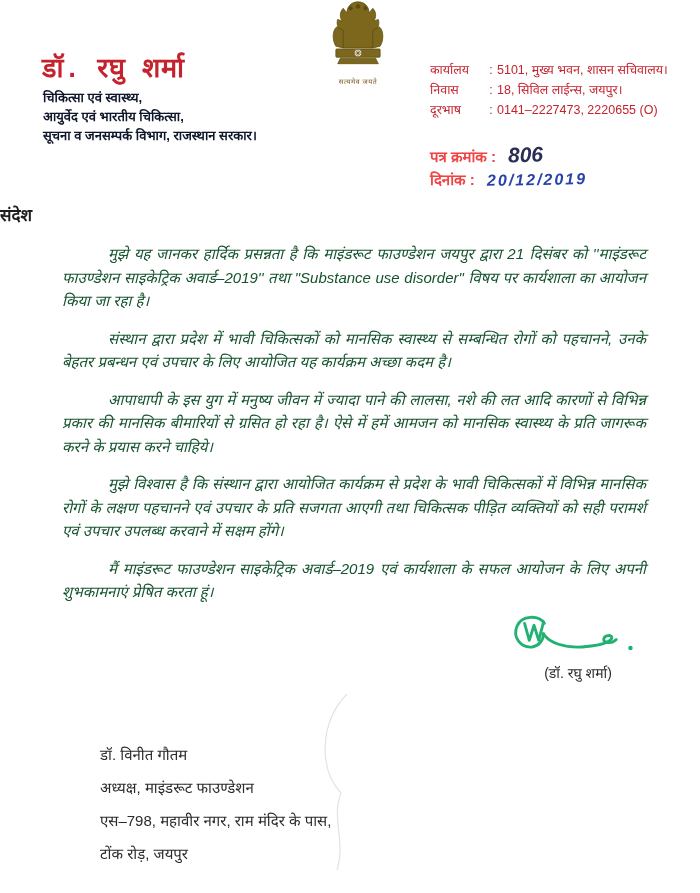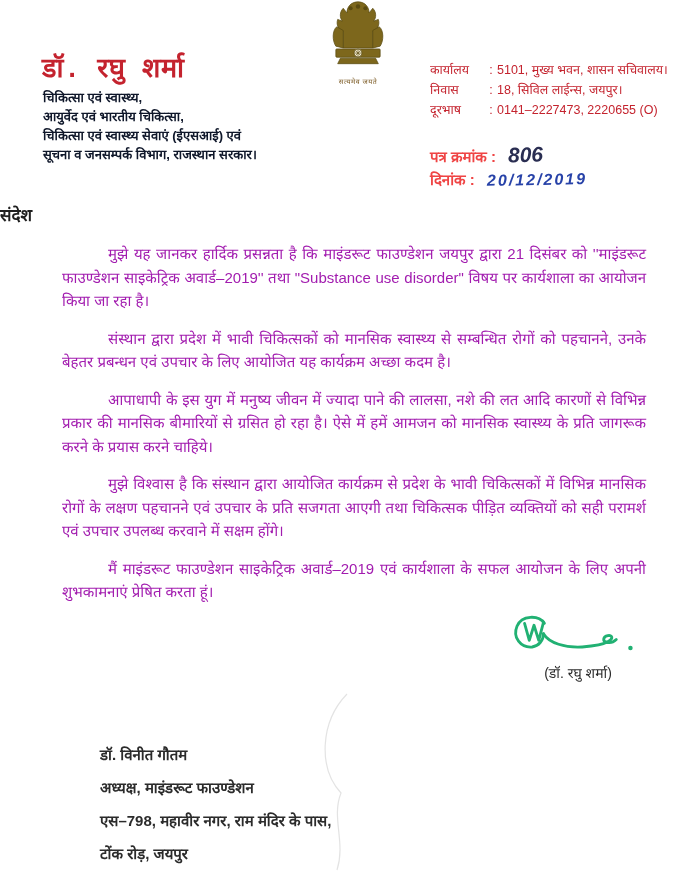--- a/index.html
+++ b/index.html
@@ -25,42 +25,41 @@
 
   .letter-meta{position:absolute;left:430px;top:143px;width:260px;}
   .meta-row{display:flex;align-items:baseline;margin-bottom:2px;}
   .meta-label{color:#ef4444;font-size:15px;font-weight:600;margin-right:12px;}
   .hand-number{color:#2a2e52;font-size:21px;font-style:italic;font-weight:bold;transform:rotate(-2deg);display:inline-block;}
   .hand-date{color:#2742a8;font-size:16px;font-style:italic;font-weight:600;letter-spacing:2px;transform:rotate(-1deg);display:inline-block;}
 
   
   .msg-title{position:absolute;left:0;top:203px;width:100%;text-align:left;font-size:17px;font-weight:bold;color:#1f1f1f;}
   .body-text{position:absolute;left:62px;top:242px;width:584px;}
-  .body-text p{font-size:15px;line-height:23.5px;text-align:justify;text-indent:46px;margin:0 0 14px 0;color:#a21caf;}
+  .body-text p{font-size:15px;line-height:23.5px;text-align:justify;text-indent:46px;margin:0 0 14px 0;color:#14532d;font-style:italic;}
 
   
   .sig-wrap{position:absolute;left:505px;top:612px;width:150px;}
   .sig-name{position:absolute;left:498px;top:663px;width:160px;font-size:14px;color:#2b2b2b;text-align:center;}
 
   
   .recipient{position:absolute;left:100px;top:738px;width:330px;}
-  .recipient div{font-size:15px;line-height:33px;color:#2b2b2b;font-weight:bold;}
+  .recipient div{font-size:15px;line-height:33px;color:#2b2b2b;}
 
   .artifact{position:absolute;left:0;top:0;pointer-events:none;}
 </style>
 </head>
 <body>
 
 <div class="page">
 
   <div class="lh-left">
     <div class="minister-name">डॉ. रघु शर्मा</div>
     <div class="dept-line">चिकित्सा एवं स्वास्थ्य,</div>
     <div class="dept-line">आयुर्वेद एवं भारतीय चिकित्सा,</div>
-    <div class="dept-line">चिकित्सा एवं स्वास्थ्य सेवाएं (ईएसआई) एवं</div>
     <div class="dept-line">सूचना व जनसम्पर्क विभाग, राजस्थान सरकार।</div>
   </div>
 
   <div class="emblem-wrap">
     <span>
       <svg width="56" height="72" viewBox="0 0 60 78" aria-hidden="true">
         <g fill="#7d671c" stroke="#5a4a10" stroke-width="0.8">
           <path d="M30 2 C22 2 18 8 18 14 L14 9 C10 13 10 19 13 23 L8 21 C6 27 9 32 14 34 L14 52 L46 52 L46 34 C51 32 54 27 52 21 L47 23 C50 19 50 13 46 9 L42 14 C42 8 38 2 30 2 Z"></path>
           <path d="M7 29 C2 33 2 44 6 50 L14 52 L14 33 Z"></path>
           <path d="M53 29 C58 33 58 44 54 50 L46 52 L46 33 Z"></path>

